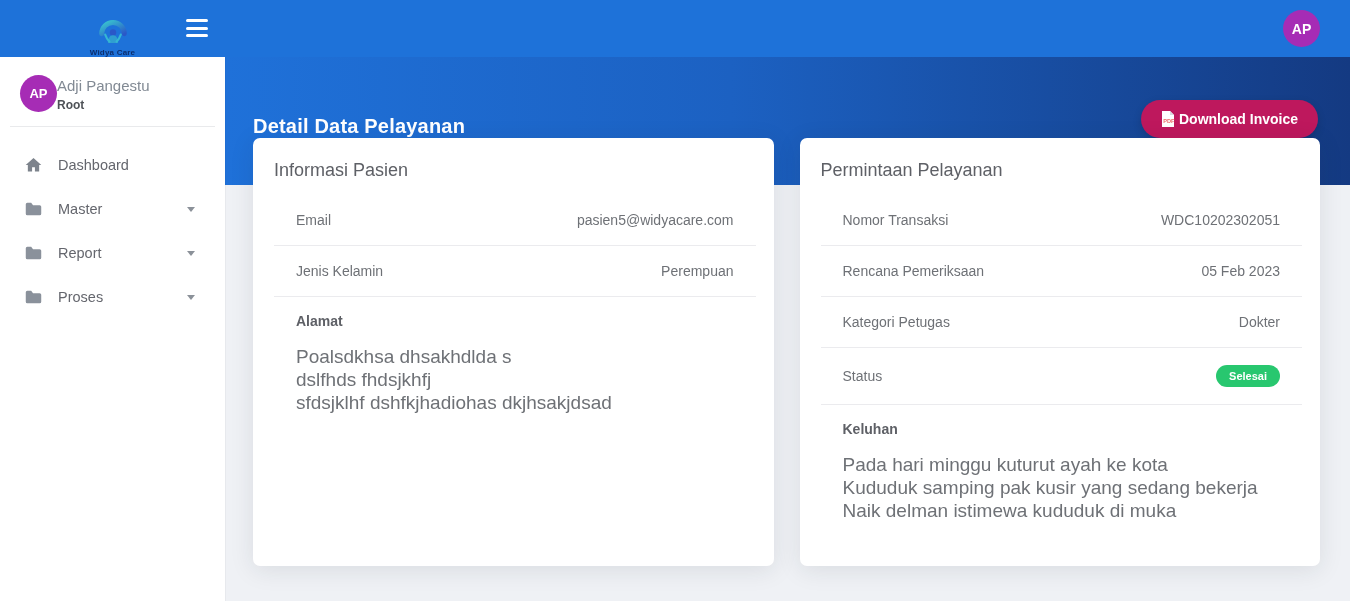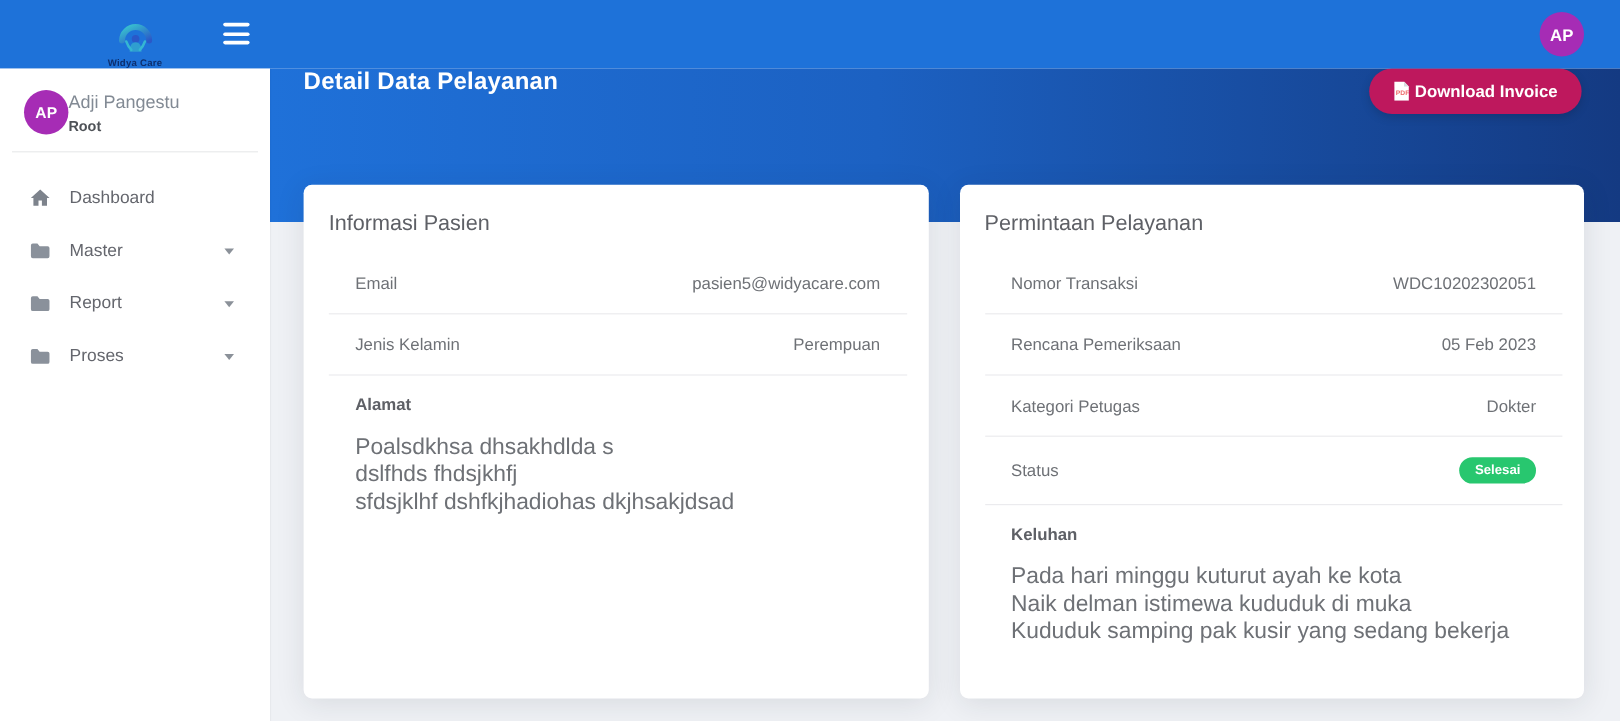--- a/index.html
+++ b/index.html
@@ -37,21 +37,21 @@
   .nav-item { height:44px; display:flex; align-items:center; padding:0 30px 0 25px; cursor:pointer; }
   .nav-icon { width:17px; height:17px; flex:0 0 17px; display:flex; align-items:center; justify-content:center; }
   .nav-label { font-size:14.5px; color:#64666d; margin-left:16px; }
   .caret { margin-left:auto; width:0; height:0; border-left:4px solid transparent;
     border-right:4px solid transparent; border-top:5px solid #8b9199; }
 
   
   .main { position:absolute; top:57px; left:225px; width:1125px; height:544px; background:#eff1f5; }
   .hero { position:absolute; top:0; left:0; width:1125px; height:128px;
     background:linear-gradient(90deg,#1f71d9 0%, #1c61c2 45%, #143a82 100%); }
-  .title-row { position:relative; z-index:2; height:97px; display:flex; align-items:flex-start;
+  .title-row { position:relative; z-index:2; height:81px; display:flex; align-items:flex-end;
     padding:0 32px 0 28px; }
   .page-title { color:#ffffff; font-size:20px; font-weight:bold; letter-spacing:.2px; }
   .dl-btn { margin-left:auto; height:38px; border:none; border-radius:19px; background:#be185d;
     color:#ffffff; font-size:14px; font-weight:bold; padding:0 20px; display:flex; align-items:center;
     cursor:pointer; font-family:"Liberation Sans", sans-serif; box-shadow:0 3px 8px rgba(0,0,0,.15); }
   .dl-btn svg { margin-right:4px; }
 
   .cards { position:relative; z-index:2; display:flex; gap:26px; padding:0 30px 0 28px; }
   .card { background:#ffffff; border-radius:7px; flex:1; min-height:428px;
     box-shadow:0 4px 24px rgba(34,41,47,.10); padding:22px 18px 20px 21px; }
@@ -193,20 +193,20 @@
           <span class="row-label">Kategori Petugas</span>
           <span class="row-value">Dokter</span>
         </div>
         <div class="row">
           <span class="row-label">Status</span>
           <span class="badge">Selesai</span>
         </div>
         <div class="block">
           <div class="block-label">Keluhan</div>
           <div class="block-line">Pada hari minggu kuturut ayah ke kota</div>
+          <div class="block-line">Kududuk samping pak kusir yang sedang bekerja</div>
           <div class="block-line">Naik delman istimewa kududuk di muka</div>
-          <div class="block-line">Kududuk samping pak kusir yang sedang bekerja</div>
         </div>
       </section>
 
     </div>
   </main>
 </div>
 
 </body></html>

